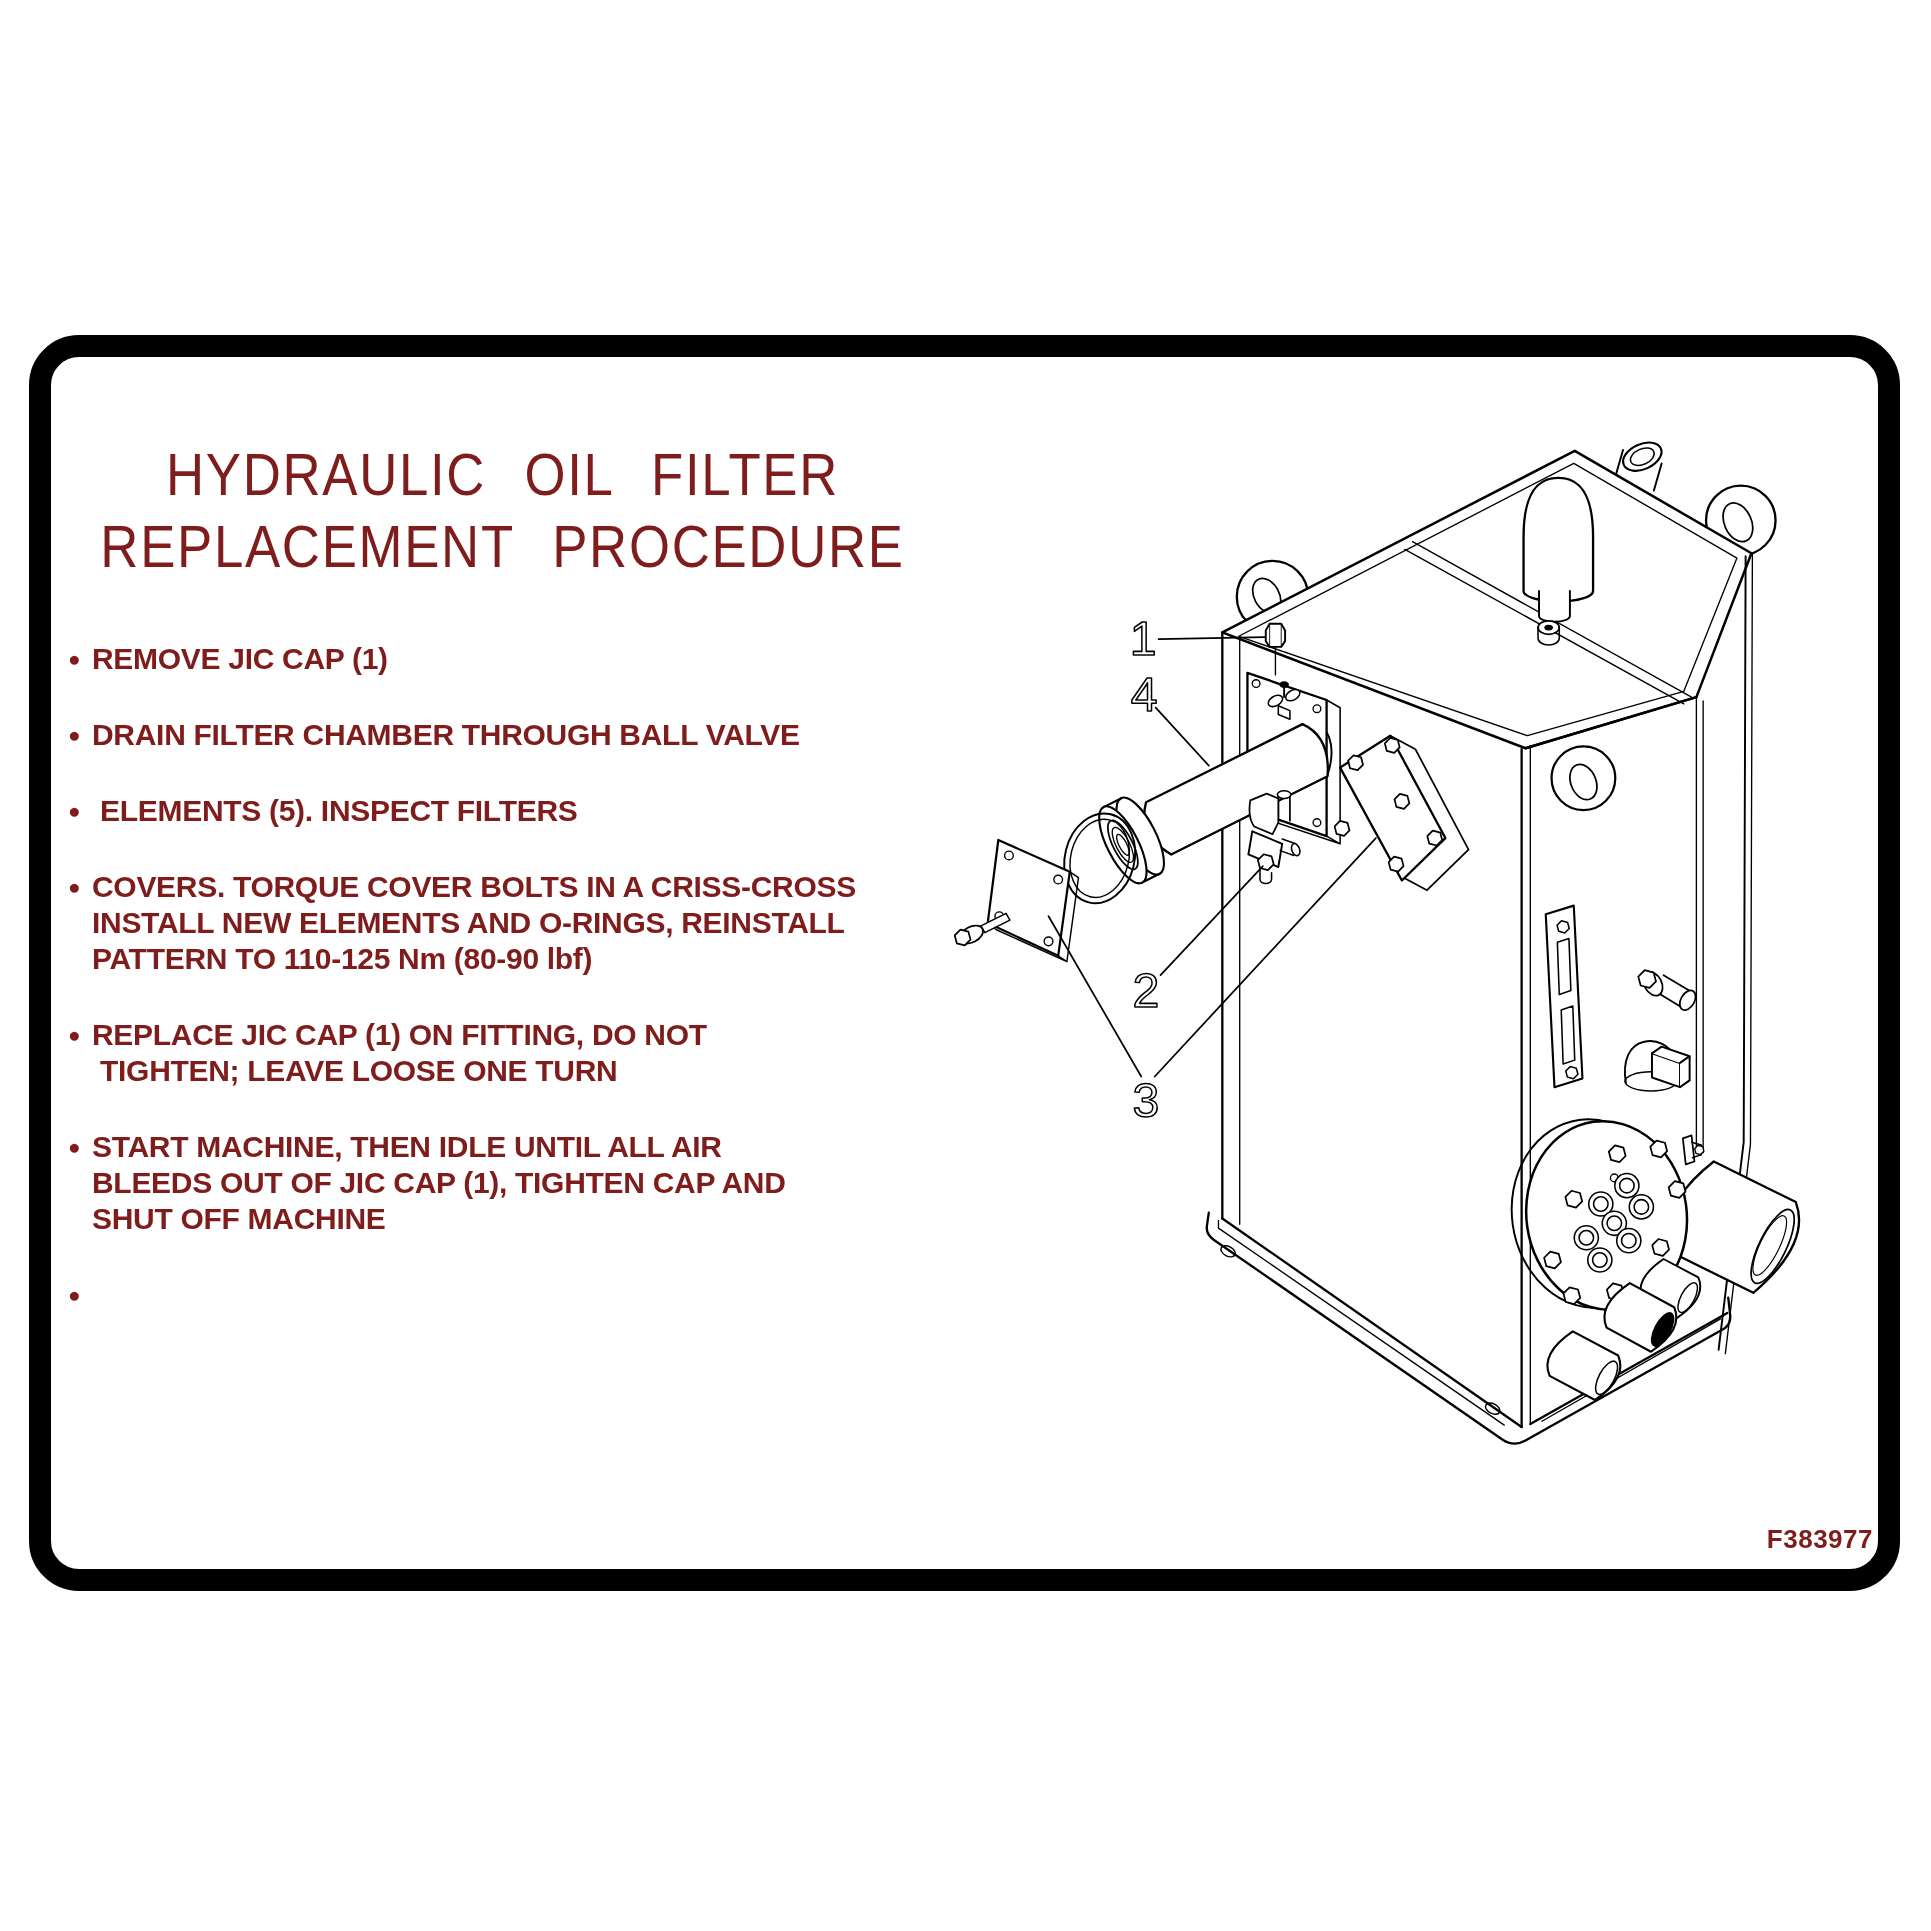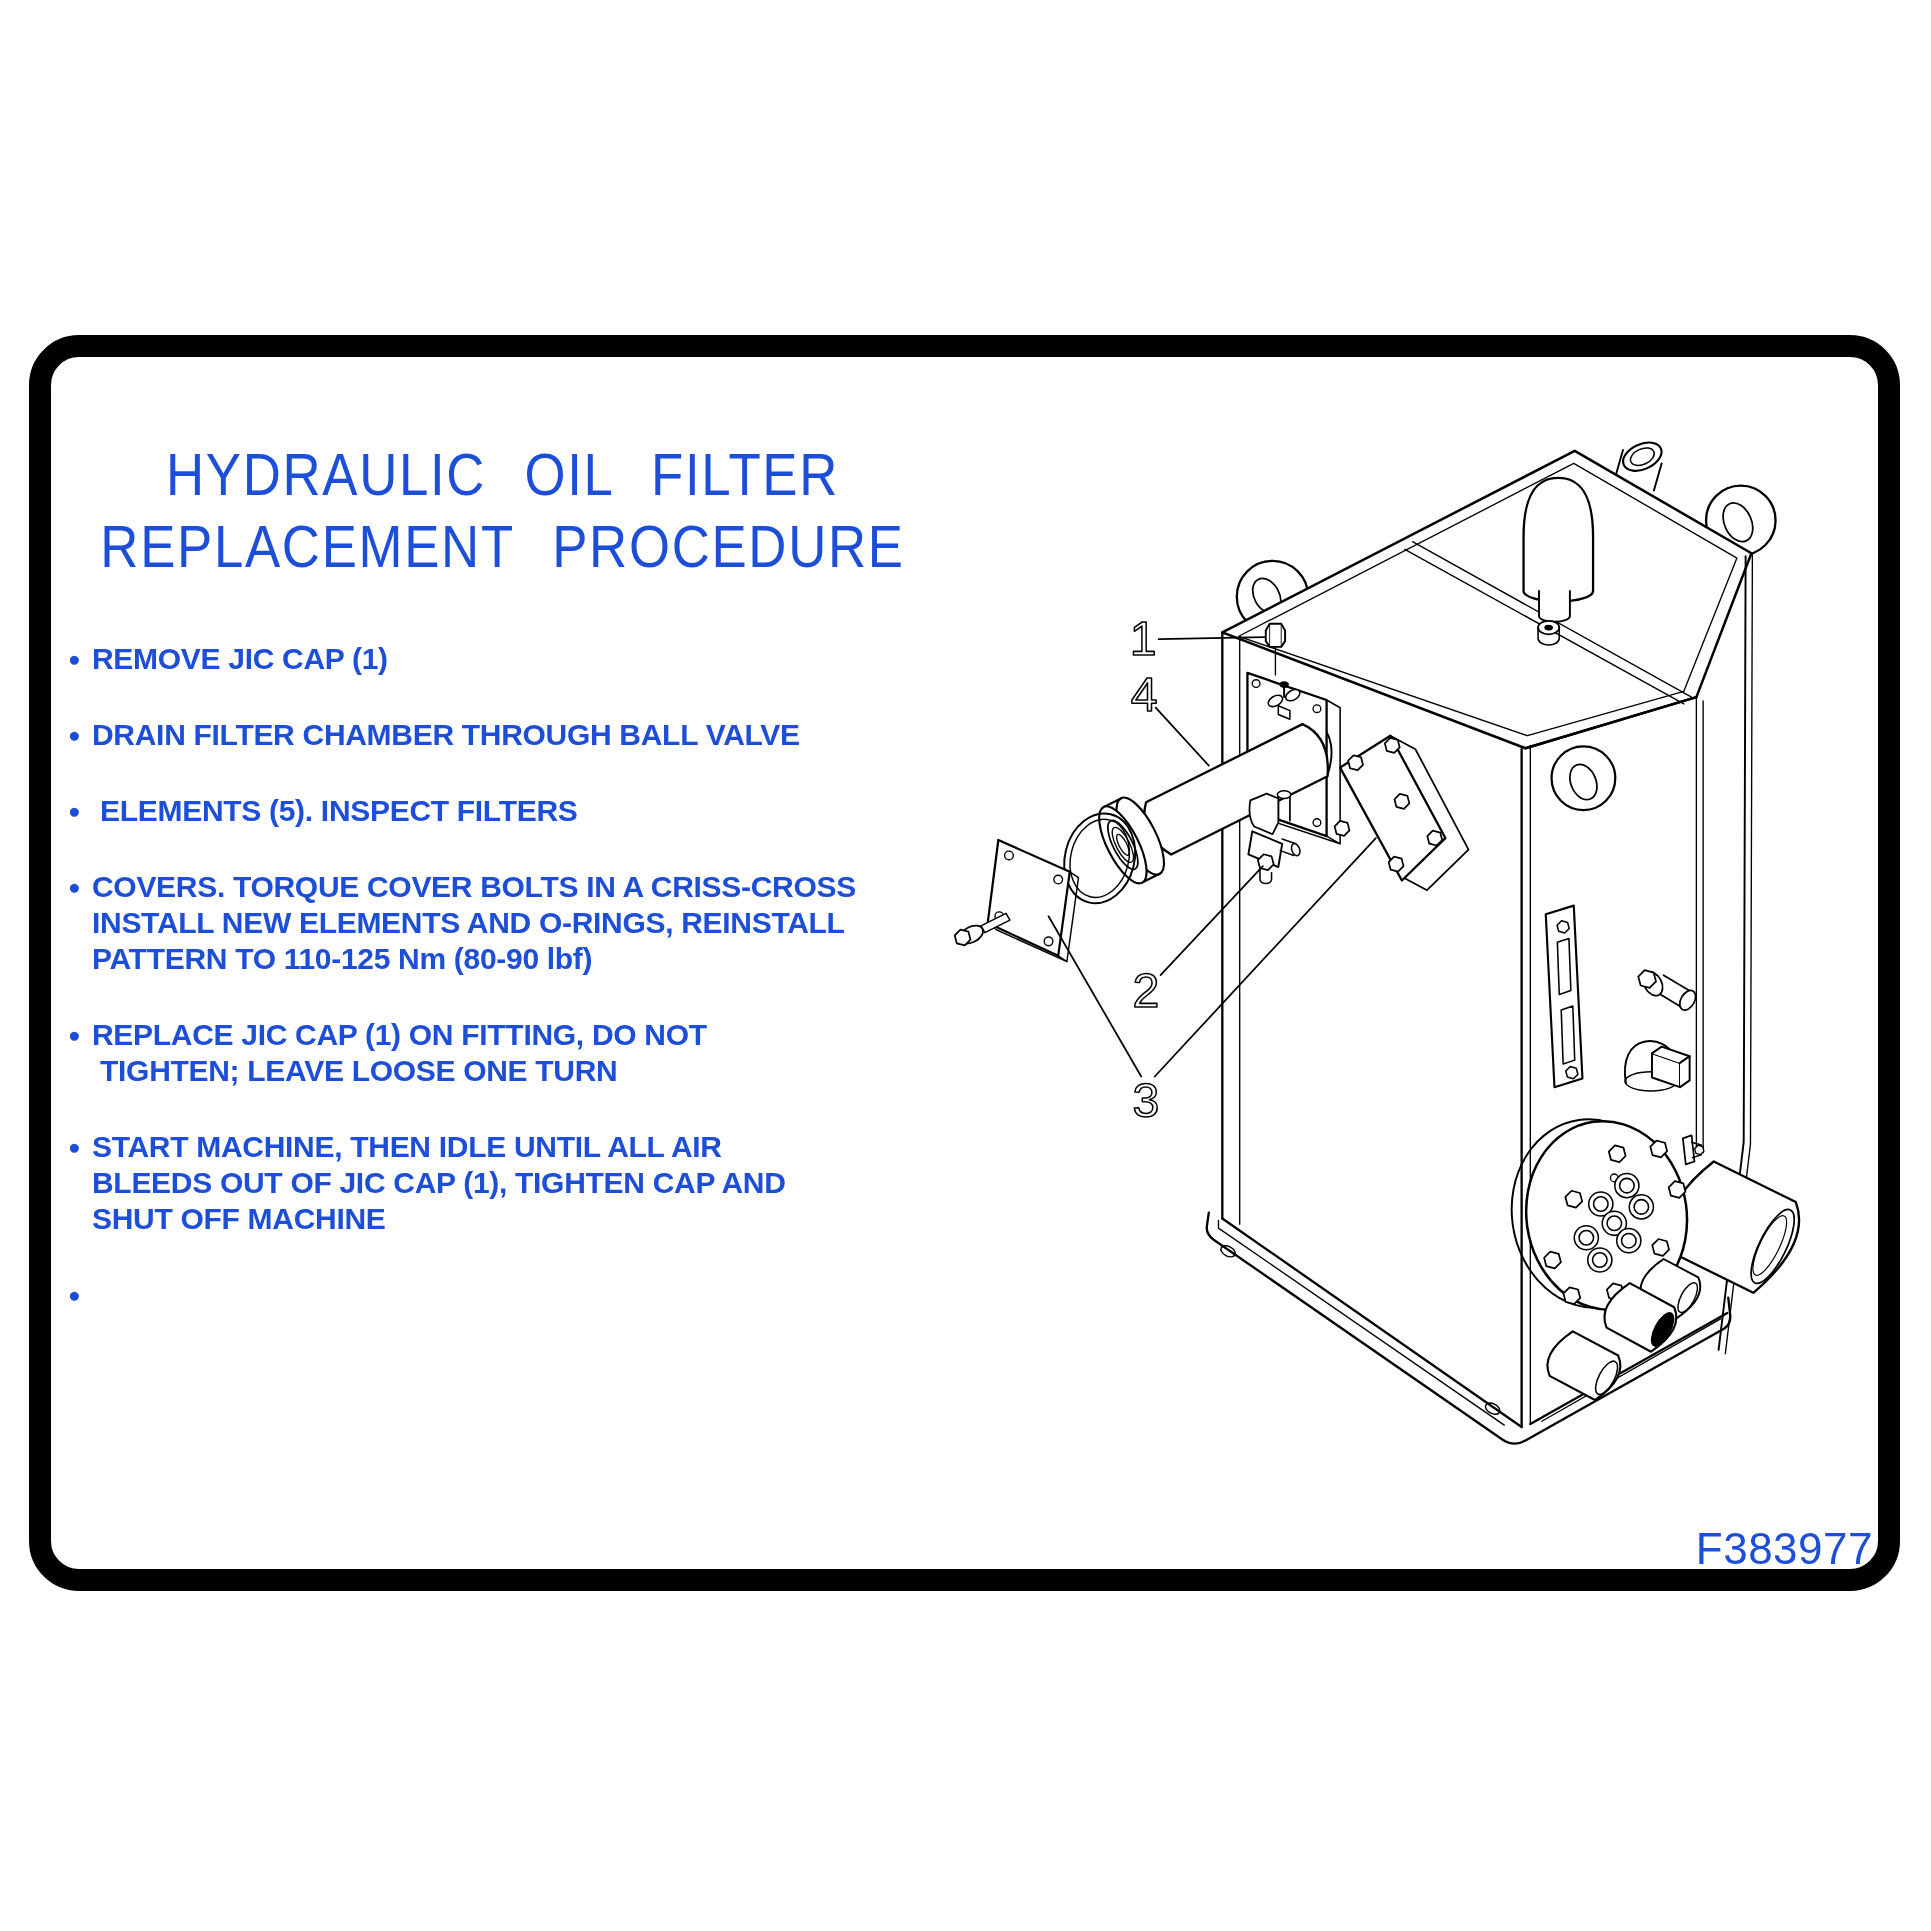--- a/index.html
+++ b/index.html
@@ -1,28 +1,28 @@
 <!DOCTYPE html>
 <html><head>
 <meta charset="utf-8">
 <style>
   html,body{margin:0;padding:0;background:#ffffff;}
-  .page{position:relative;width:1931px;height:1931px;background:#fff;color:#1d4ed8;
+  .page{position:relative;width:1931px;height:1931px;background:#fff;color:#7f1d1d;
         font-family:"Liberation Sans",sans-serif;overflow:hidden;}
   .label-border{position:absolute;left:29px;top:335px;width:1871px;height:1256px;
         border:22px solid #000;border-radius:50px;box-sizing:border-box;background:#fff;}
   .title{position:absolute;left:39px;top:439px;width:927px;text-align:center;
         font-size:60px;line-height:72px;font-weight:normal;letter-spacing:1.9px;word-spacing:25px;
         transform:scaleX(0.88);transform-origin:center top;white-space:nowrap;}
   .procedure{position:absolute;left:68px;top:641px;width:898px;}
   .item{display:flex;margin-bottom:40px;}
   .dot{flex:none;width:24px;font-size:21px;line-height:36px;}
   .lines{font-size:30px;line-height:36px;font-weight:bold;white-space:pre;letter-spacing:-0.3px;}
   .part-number{position:absolute;left:1477px;top:1524px;width:396px;text-align:right;
-        font-size:44px;font-weight:normal;letter-spacing:0.5px;}
+        font-size:26px;font-weight:bold;letter-spacing:0.5px;}
   svg.diagram{position:absolute;left:0;top:0;width:1931px;height:1931px;}
   svg.diagram *{vector-effect:none;}
 </style>
 </head>
 <body>
 
 <div class="page">
 
   <div class="label-border"></div>
 

